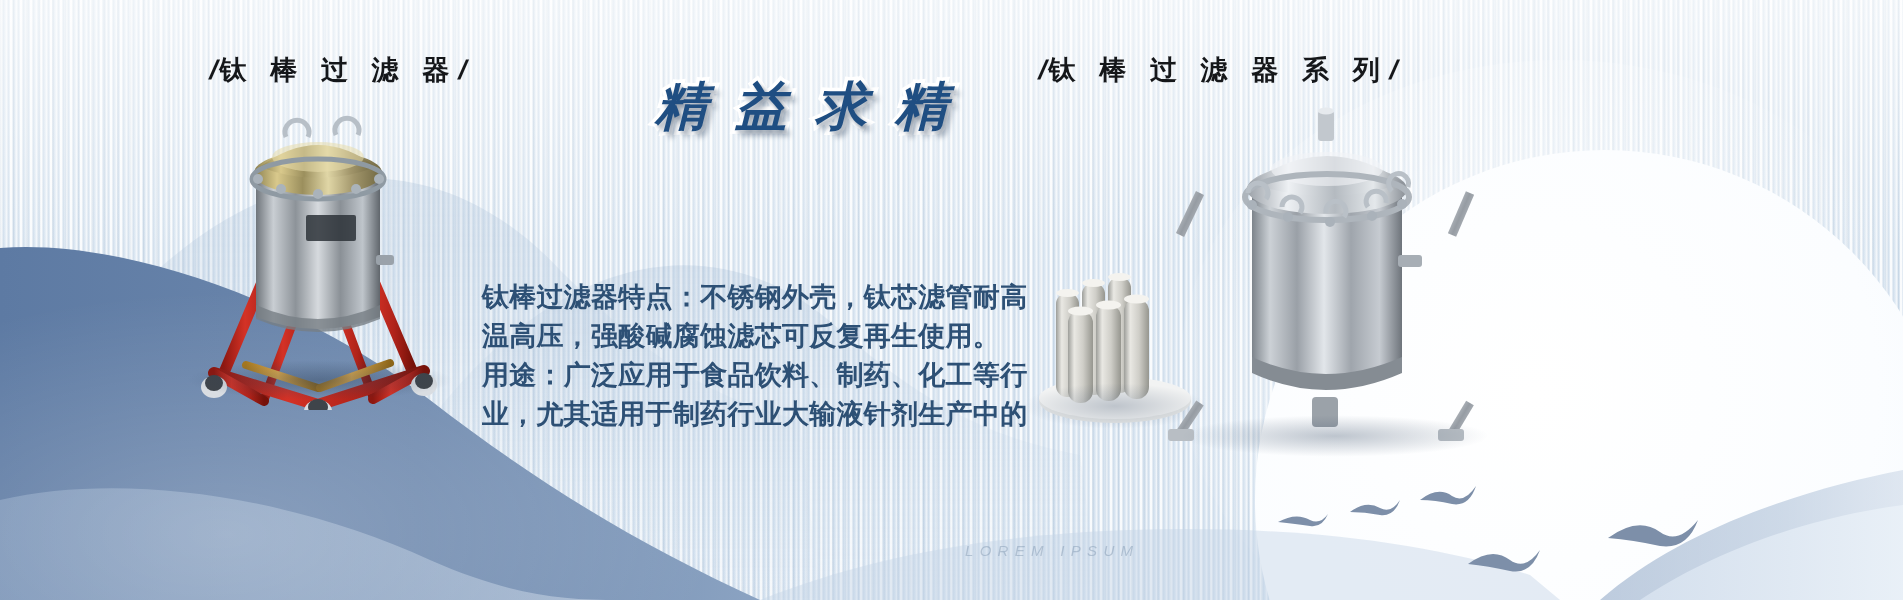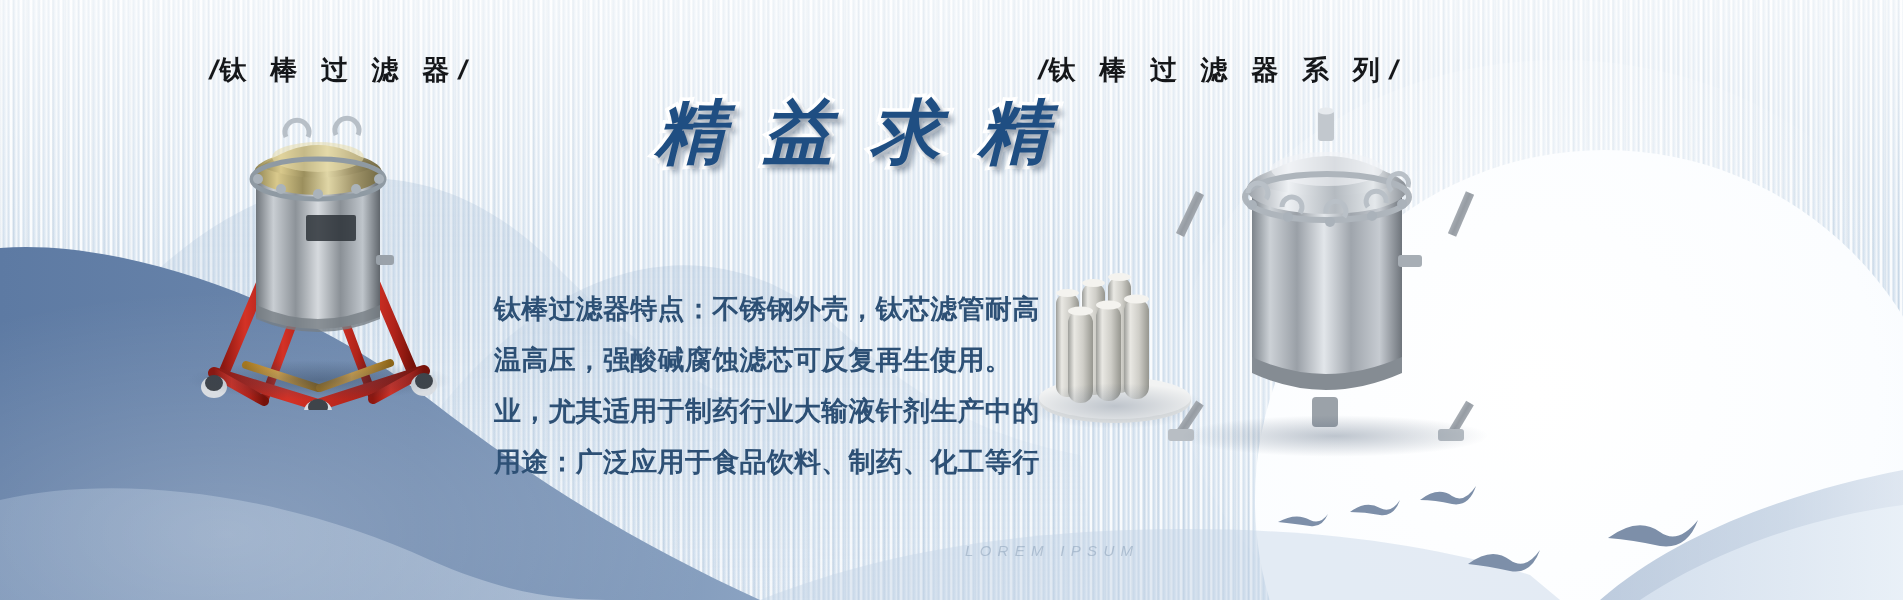--- a/index.html
+++ b/index.html
@@ -96,36 +96,36 @@
     font-style:italic;
     color:#1f4e82;
     letter-spacing:.13em;
     white-space:nowrap;
     -webkit-text-stroke:7px #ffffff;
     paint-order:stroke fill;
     text-shadow:
        5px 6px 5px rgba(60,80,105,.40),
        2px 3px 3px rgba(60,80,105,.25);
   }
-  #headline-1{ left:655px; top:86px;  font-size:70px; }
+  #headline-1{ left:655px; top:72px;  font-size:52px; }
   #headline-2{ left:480px; top:168px; font-size:66px; }
 
   
   .body-copy{
     position:absolute;
     left:478px; top:276px;
     width:730px;
     font-family:"Liberation Serif","DejaVu Serif",serif;
     font-weight:700;
     font-size:27px;
     line-height:35px;
     color:#2d5075;
     letter-spacing:.01em;
   }
-  .body-copy p{ margin:16px; white-space:nowrap; }
+  .body-copy p{ margin:4px; white-space:nowrap; }
 
   
   .watermark{
     position:absolute;
     left:965px; top:542px;
     font-family:"Liberation Sans","DejaVu Sans",sans-serif;
     font-size:15px;
     letter-spacing:.42em;
     color:rgba(118,142,170,.42);
     white-space:nowrap;
@@ -443,19 +443,19 @@
 
   <div class="kicker" id="kicker-right">
     <span class="bar">/</span><span>钛 棒 过 滤 器 系 列</span><span class="bar">/</span>
   </div>
 
   <div class="headline" id="headline-1">精 益 求 精</div>
 
   <div class="body-copy">
     <p>钛棒过滤器特点：不锈钢外壳，钛芯滤管耐高</p>
     <p>温高压，强酸碱腐蚀滤芯可反复再生使用。</p>
+    <p>用途：广泛应用于食品饮料、制药、化工等行</p>
     <p>业，尤其适用于制药行业大输液针剂生产中的</p>
-    <p>用途：广泛应用于食品饮料、制药、化工等行</p>
   </div>
 
   <div class="watermark">LOREM IPSUM</div>
 
 </div>
 
 </body></html>

